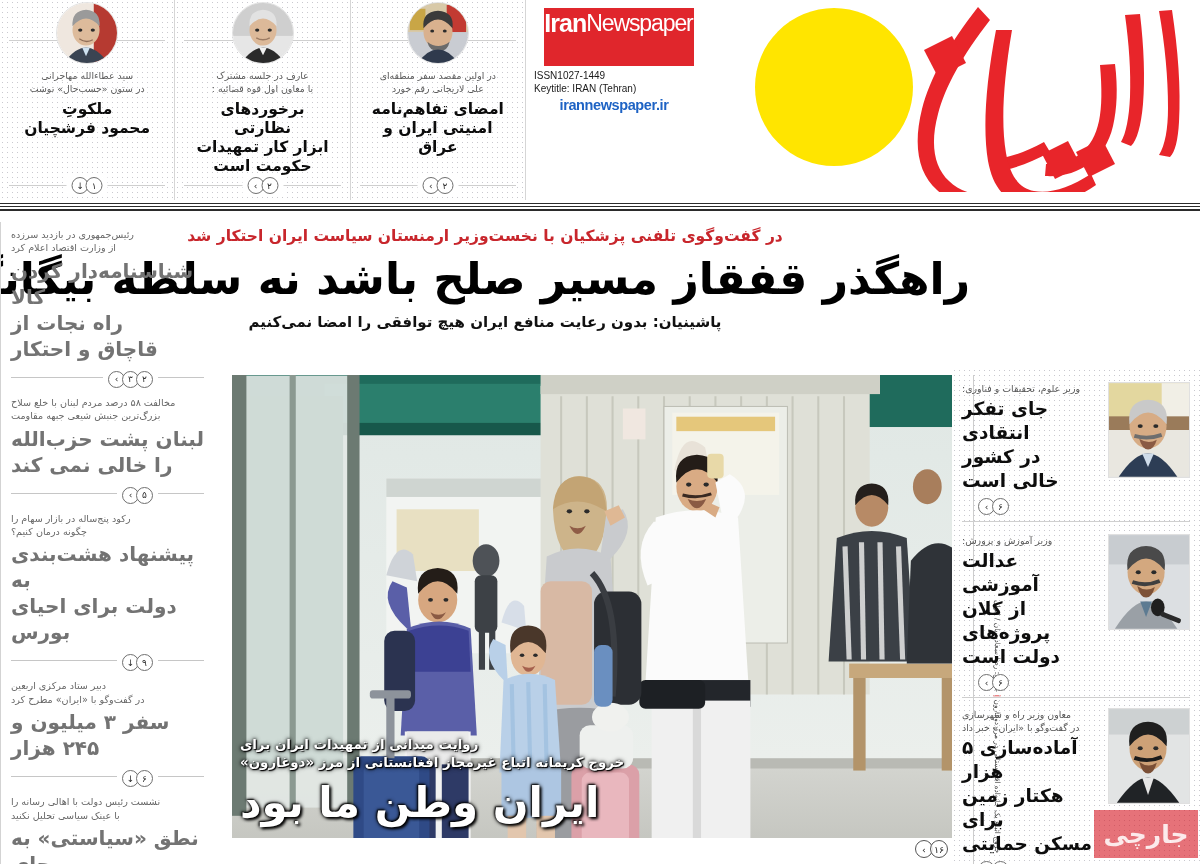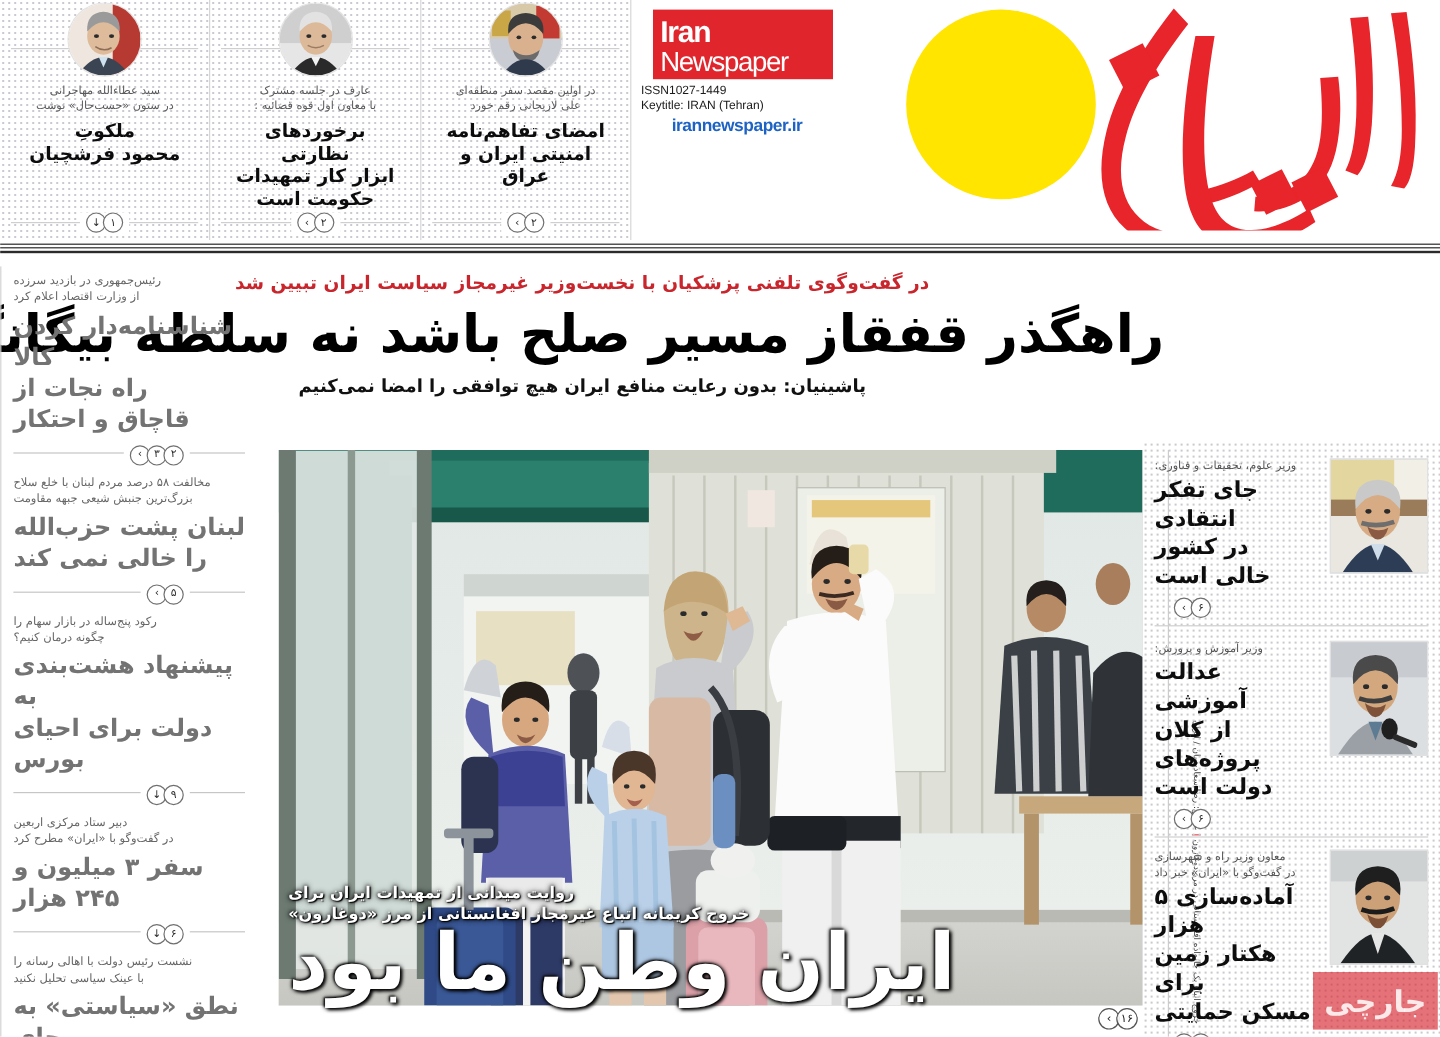--- a/index.html
+++ b/index.html
@@ -44,21 +44,21 @@
     padding-left:2px;
   }
   .date-list li::after{
     content:"";display:inline-block;width:3px;height:3px;border-radius:50%;
     background:#e8252a;margin-right:4px;vertical-align:2px;
   }
   .date-list li.price{font-size:8.6px;}
   .brand-box{
     margin-top:4px;background:#e0262c;width:150px;height:58px;
     padding:3px 7px 0 6px;direction:ltr;text-align:left;
-    display:flex;flex-direction:column;justify-content:center;
+    display:flex;justify-content:center;
   }
   .brand-box .b1{
     color:#fff;font-weight:bold;font-size:25px;line-height:24px;
     letter-spacing:-1px;font-family:"Liberation Sans",sans-serif;
   }
   .brand-box .b2{
     color:#fff;font-size:23px;line-height:24px;letter-spacing:-1.1px;
     font-family:"Liberation Sans",sans-serif;
   }
   .issn{direction:ltr;text-align:left;margin-top:4px;}
@@ -166,21 +166,21 @@
   .overlay{
     position:absolute;right:250px;left:234px;bottom:28px;
     text-align:left;padding:0 14px 4px 6px;
   }
   .ov-kicker{
     font-size:13.4px;line-height:18px;font-weight:bold;color:#fff;
     text-shadow:0 0 3px #000,0 0 5px #000,1px 1px 1px #000;
     text-align:left;
   }
   .ov-title{
-    font-size:65px;line-height:58px;font-weight:bold;color:#fff;
+    font-size:42px;line-height:58px;font-weight:bold;color:#fff;
     text-shadow:0 0 4px #000,2px 2px 3px #000,-1px -1px 2px #000;
     letter-spacing:-1.4px;text-align:left;margin-top:2px;
   }
   .photo-badge{
     position:absolute;right:252px;bottom:6px;display:flex;direction:ltr;
   }
   .photo-badge .circ{
     width:18px;height:18px;border:1px solid #555;border-radius:50%;
     display:flex;align-items:center;justify-content:center;
     font-size:9.5px;color:#222;background:rgba(255,255,255,.85);
@@ -359,21 +359,21 @@
     </div>
   </div>
 
   <div class="double-rule">
     <i></i>
       <i></i>
       <i></i>
   </div>
 
   <div class="lead">
-    <div class="kicker">در گفت‌وگوی تلفنی پزشکیان با نخست‌وزیر غیرمجاز سیاست ایران تبیین شد</div>
+    <div class="kicker">در گفت‌وگوی تلفنی پزشکیان با نخست‌وزیر ارمنستان سیاست ایران احتکار شد</div>
     <div class="head">راهگذر قفقاز مسیر صلح باشد نه سلطه بیگانگان</div>
     <div class="sub">پاشینیان: بدون رعایت منافع ایران هیچ توافقی را امضا نمی‌کنیم</div>
   </div>
 
   <div class="leftcol">
 
     <div class="lc-item">
       <div class="lc-kicker">
         <div>رئیس‌جمهوری در بازدید سرزده</div>
         <div>از وزارت اقتصاد اعلام کرد</div>

